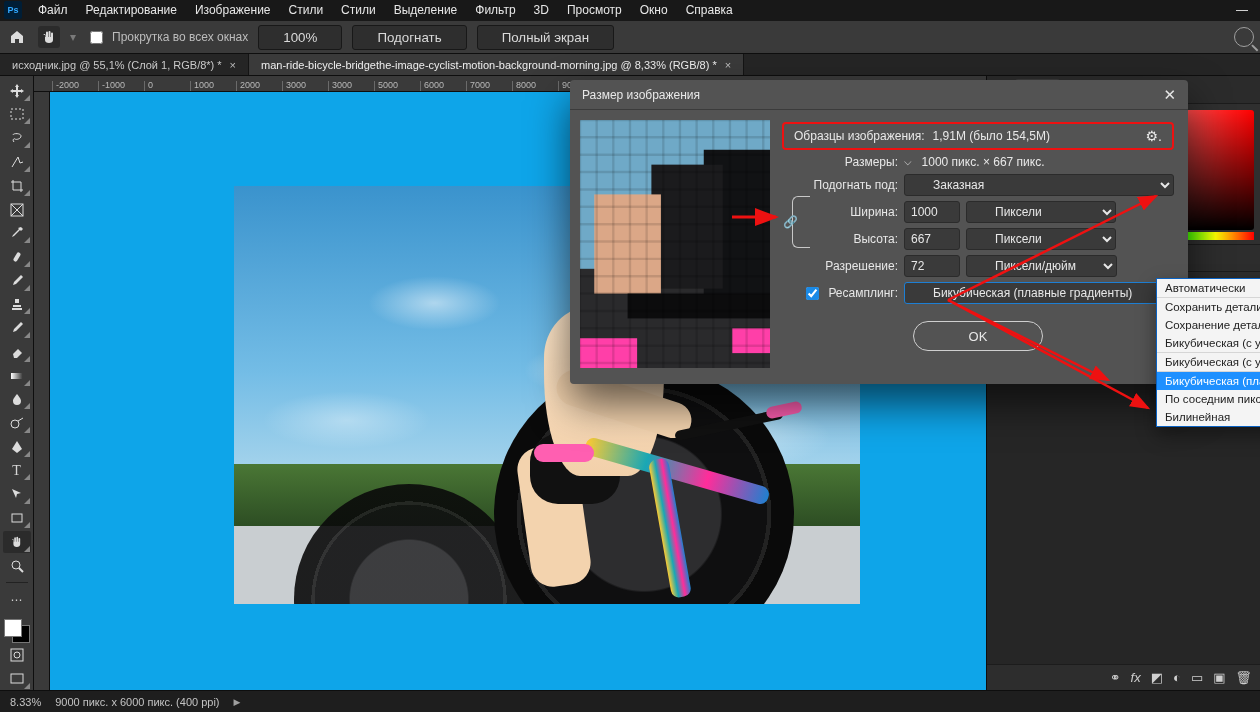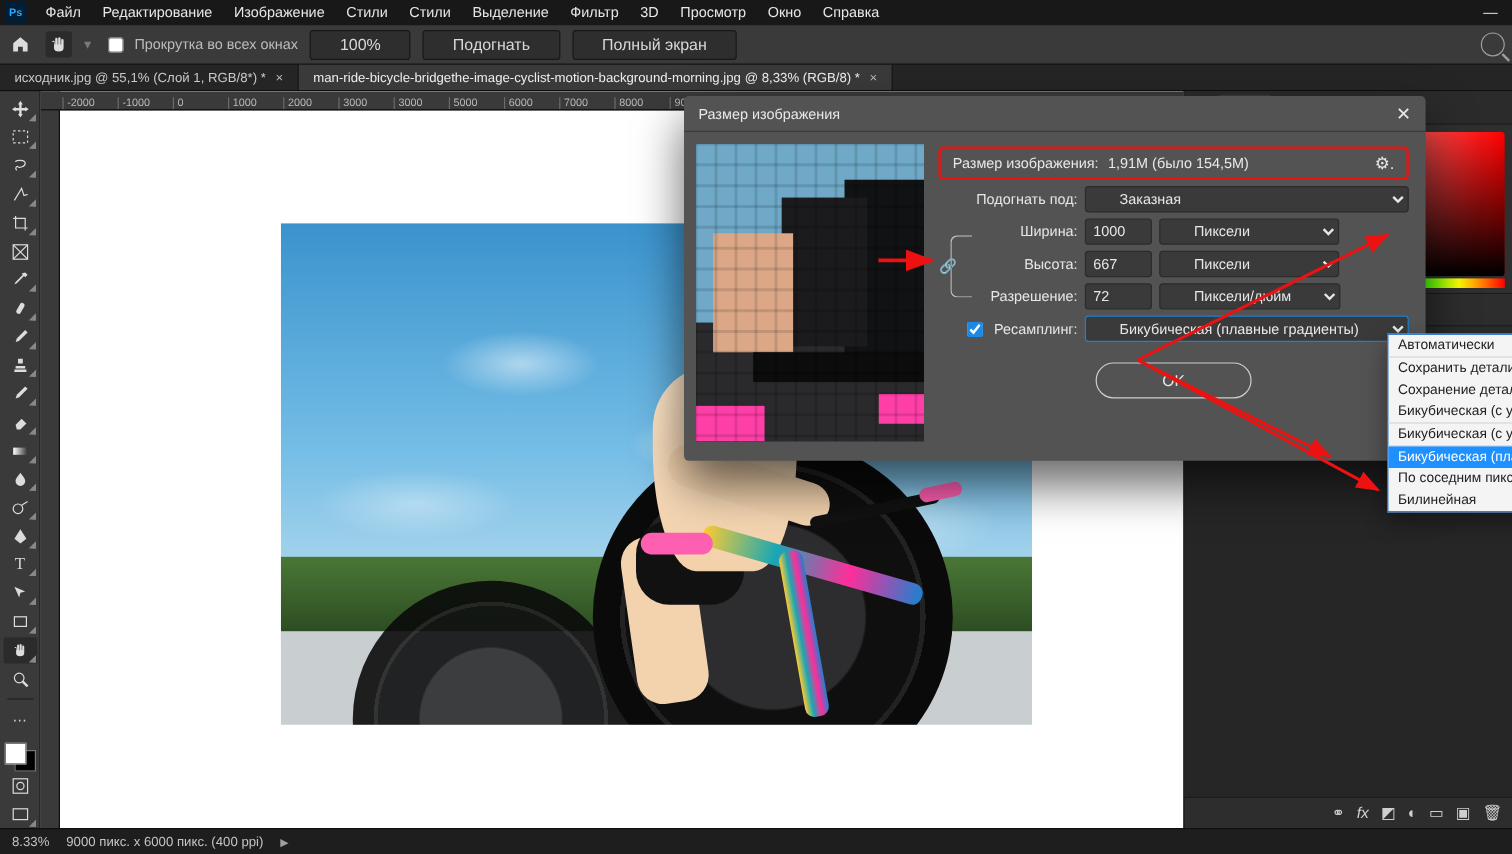--- a/index.html
+++ b/index.html
@@ -39,21 +39,21 @@
   .tabbar .tab .x{color:#bdbdbd;}
   
   .workspace{position:absolute;top:76px;left:0;right:0;bottom:22px;display:flex;}
   .toolbar{width:34px;background:#3a3a3a;border-right:1px solid #0e0e0e;display:flex;flex-direction:column;align-items:center;padding-top:4px;gap:2px;overflow:hidden;}
   .tool{width:28px;height:24px;display:flex;align-items:center;justify-content:center;color:#d6d6d6;position:relative;}
   .tool.sel{background:#2b2b2b;border-radius:2px;}
   .tool .tri{position:absolute;right:1px;bottom:1px;width:0;height:0;border-left:3px solid transparent;border-top:3px solid transparent;border-right:3px solid #888;border-bottom:3px solid #888;}
   .swatch-wrap{margin-top:6px;position:relative;width:26px;height:26px;}
   .swatch-fg{position:absolute;left:0;top:0;width:18px;height:18px;background:#fff;border:1px solid #777;}
   .swatch-bg{position:absolute;right:0;bottom:0;width:18px;height:18px;background:#000;border:1px solid #777;}
-  .canvas-area{flex:1;background:#ffffff;position:relative;overflow:hidden;}
+  .canvas-area{flex:1;background:#0ea5e9;position:relative;overflow:hidden;}
   .rulers-h{position:absolute;top:0;left:0;right:0;height:16px;background:#3a3a3a;border-bottom:1px solid #0e0e0e;color:#b8b8b8;font-size:9px;display:flex;align-items:flex-end;padding-left:18px;overflow:hidden;white-space:nowrap;}
   .rulers-h span{display:inline-block;width:46px;border-left:1px solid #6a6a6a;padding-left:3px;height:10px;line-height:9px;}
   .rulers-v{position:absolute;top:0;left:0;bottom:0;width:16px;background:#3a3a3a;border-right:1px solid #0e0e0e;}
   .canvas{position:absolute;left:200px;top:110px;width:626px;height:418px;overflow:hidden;}
   .canvas .sky{position:absolute;inset:0;background:linear-gradient(180deg,#3a93cd 0%, #74bde6 45%, #a9d5ec 70%, #cfe8f4 100%);}
   .canvas .clouds{position:absolute;inset:0;background:radial-gradient(120px 50px at 70% 18%,rgba(255,255,255,.55),transparent 60%),radial-gradient(110px 45px at 32% 28%,rgba(255,255,255,.5),transparent 60%),radial-gradient(90px 40px at 55% 44%,rgba(255,255,255,.4),transparent 60%),radial-gradient(160px 55px at 80% 60%,rgba(255,255,255,.4),transparent 60%),radial-gradient(140px 48px at 18% 56%,rgba(255,255,255,.35),transparent 60%);}
   .canvas .trees{position:absolute;left:0;right:0;bottom:70px;height:70px;background:linear-gradient(180deg,#4a7735,#294821);}
   .canvas .wall{position:absolute;left:0;right:0;bottom:0;height:78px;background:#c9ced1;}
   .wheel{position:absolute;left:260px;bottom:-60px;width:300px;height:300px;border-radius:50%;background:radial-gradient(circle at 50% 50%, #2d2d2f 0 36%, #0f0f10 37% 58%, #222 58% 60%, #0a0a0a 60% 100%);}
   .wheel2{position:absolute;left:60px;bottom:-110px;width:230px;height:230px;border-radius:50%;background:radial-gradient(circle at 50% 50%, #2d2d2f 0 36%, #0f0f10 37% 58%, #222 58% 60%, #0a0a0a 60% 100%);opacity:.9;}
@@ -420,23 +420,30 @@
         <rect x="20" y="70" width="60" height="10" fill="#0c0c0d"></rect>
 
         <g stroke="#000" stroke-opacity=".12">
           <path d="M0 0h100M0 7h100M0 14h100M0 21h100M0 28h100M0 35h100M0 42h100M0 49h100M0 56h100M0 63h100M0 70h100M0 77h100M0 84h100M0 91h100M0 98h100"></path>
           <path d="M0 0v100M7 0v100M14 0v100M21 0v100M28 0v100M35 0v100M42 0v100M49 0v100M56 0v100M63 0v100M70 0v100M77 0v100M84 0v100M91 0v100M98 0v100"></path>
         </g>
       </svg>
     </div>
     <div class="form">
       <div class="highlight">
-        <span>Размер изображения:</span>
+        <span>Образцы изображения:</span>
         <span style="font-weight:500;">1,91M (было 154,5M)</span>
         <span class="gear">⚙.</span>
+      </div>
+      <div class="row">
+        <span class="lab">Размеры:</span>
+        <span class="val">
+            <span class="small-caret">⌵</span>
+            <span>1000 пикс.  ×  667 пикс.</span>
+          </span>
       </div>
       <div class="row">
         <span class="lab">Подогнать под:</span>
         <select style="flex:1;"><option>Заказная</option></select>
       </div>
 
       <div class="linkbrace">
           <span class="chain">🔗</span>
         </div>
       <svg id="arrow1" class="arrow" width="52" height="22">

